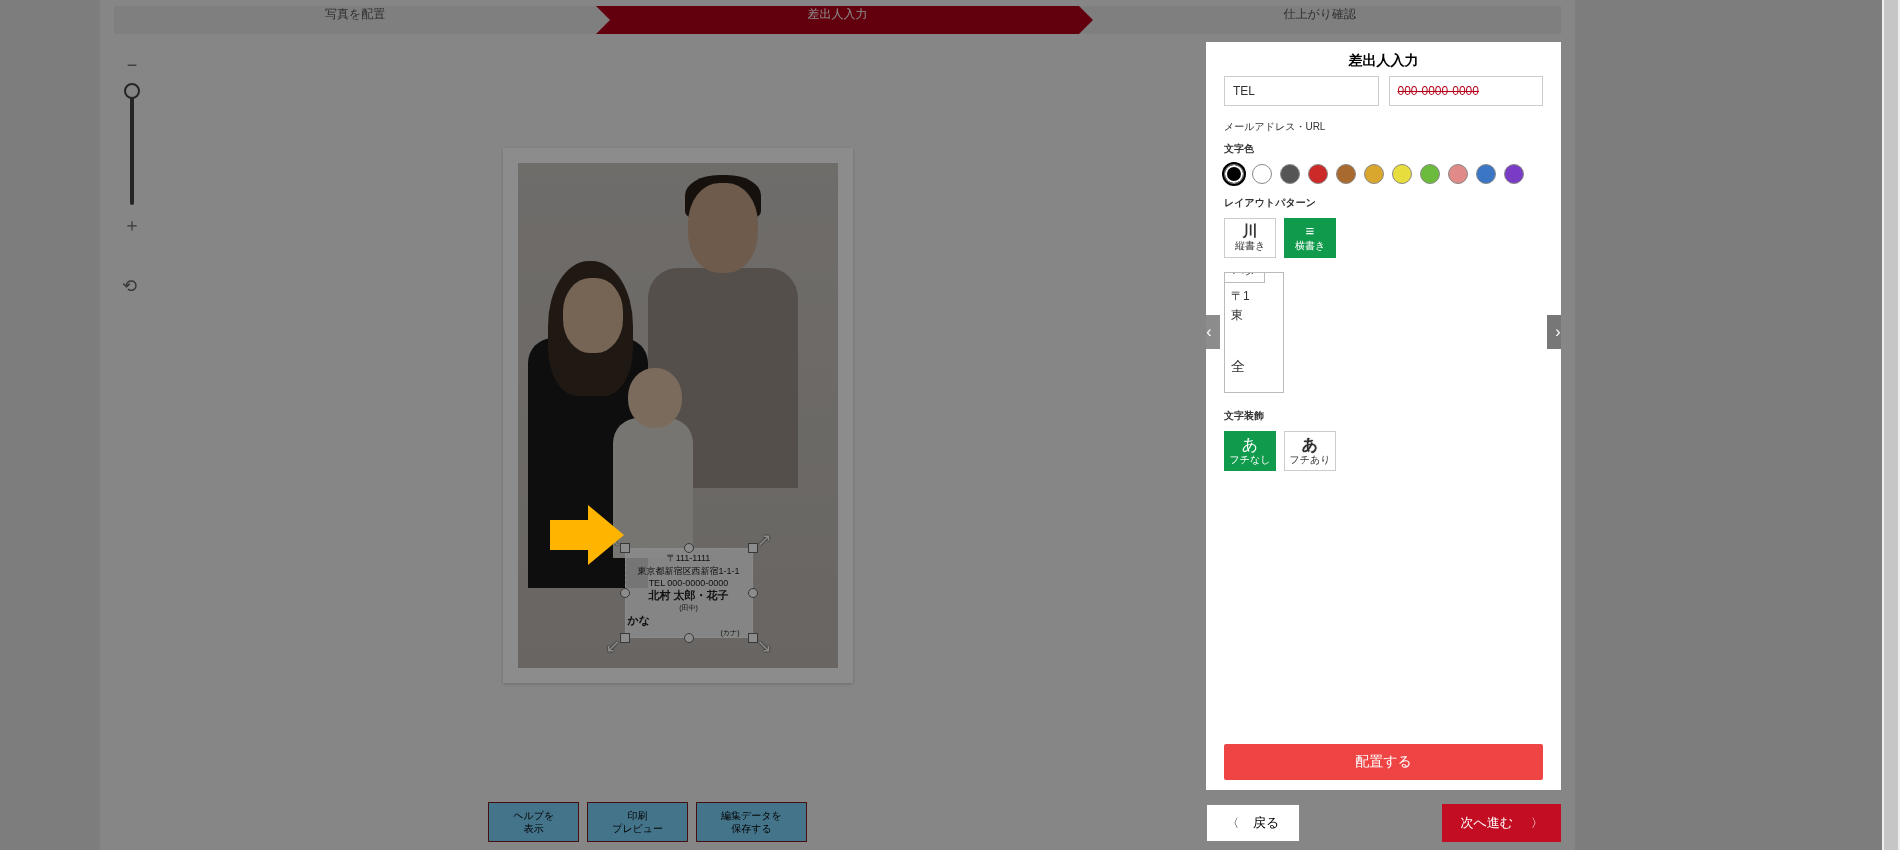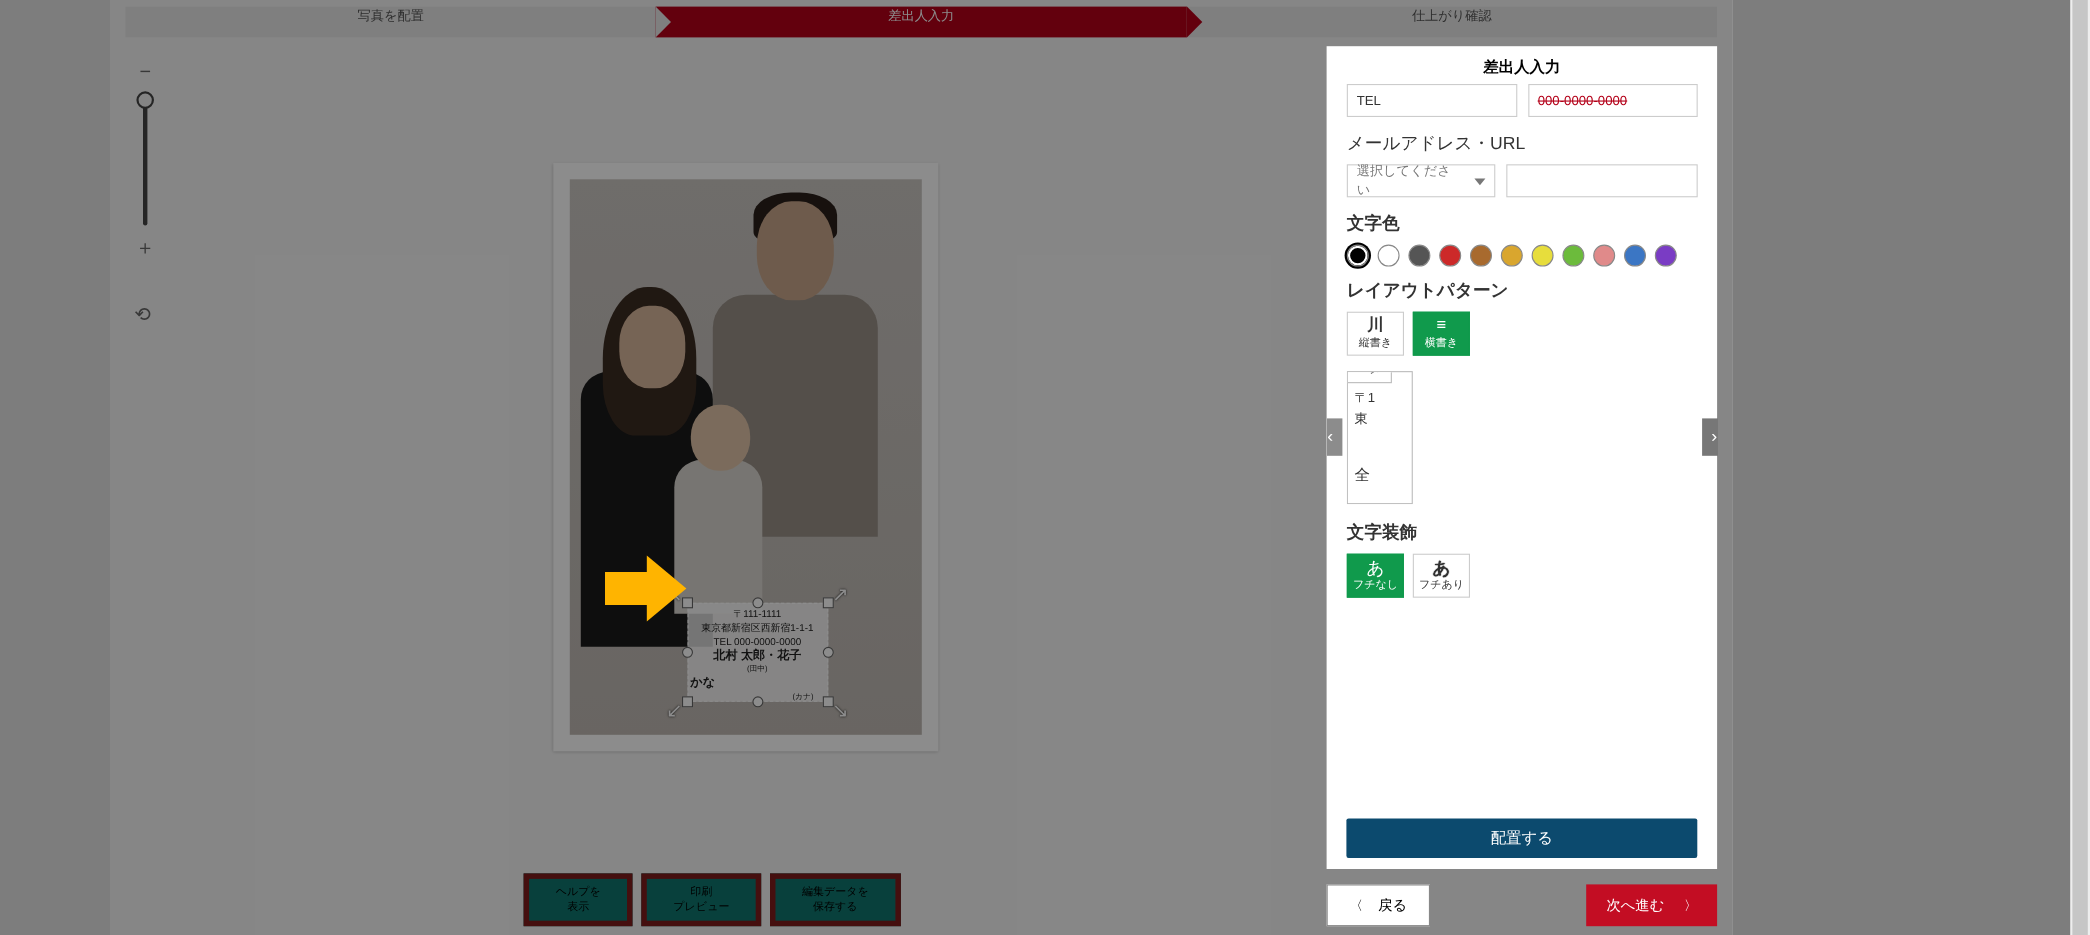--- a/index.html
+++ b/index.html
@@ -51,33 +51,33 @@
 .rarrow { position:absolute; font-size:18px; color:#fff; text-shadow:0 0 2px #000; }
 .ra-tl { left:-20px; top:-20px; } .ra-tr { right:-20px; top:-20px; } .ra-bl { left:-20px; bottom:-20px; } .ra-br { right:-20px; bottom:-20px; }
 
 
 .tutorial-arrow { position: absolute; left: 450px; top: 505px; width: 0; height: 0; z-index: 80; }
 .tutorial-arrow .shaft { width: 40px; height: 30px; background: #ffb400; position: absolute; left: 0; top: 15px; }
 .tutorial-arrow .head { position: absolute; left: 38px; top: 0; width: 0; height: 0; border-top: 30px solid transparent; border-bottom: 30px solid transparent; border-left: 36px solid #ffb400; }
 
 
 .bottom-bar { position: absolute; bottom: 8px; left: 0; right: 380px; display: flex; justify-content: center; gap: 8px; }
-.ghost-btn { background: #0f766e; border: 5px solid #7f1d1d; font-size: 10px; padding: 6px 24px; line-height: 1.3; min-width: 55px; text-align: center; }
+.ghost-btn { background: #7dd3fc; border: 1px solid #7f1d1d; font-size: 10px; padding: 6px 24px; line-height: 1.3; min-width: 55px; text-align: center; }
 
 
 .right-panel { position: absolute; right: 14px; top: 42px; width: 355px; bottom: 60px; background: #fff; z-index: 70; display: flex; flex-direction: column; }
 .panel-title { text-align: center; font-size: 14px; font-weight: bold; padding: 10px 0 6px; }
 .panel-scroll { flex: 1; overflow-y: auto; padding: 0 18px 12px 18px; font-size: 12px; color: #333; position: relative; }
 .panel-scroll::-webkit-scrollbar { width: 10px; } .panel-scroll::-webkit-scrollbar-thumb { background: #bbb; }
 
 .field-row { display: flex; gap: 10px; margin-bottom: 14px; }
 .tel-select { flex: 1; border: 1px solid #ccc; padding: 6px 8px; height: 30px; display:flex; align-items:center; font-size: 12px; color:#333; }
 .tel-value { flex: 1; border: 1px solid #ccc; height: 30px; display:flex; align-items:center; padding: 0 8px; color:#b40019; font-size:12px; text-decoration: line-through; overflow:hidden; }
 
-.sec-label { font-size: 16px; color: #333; margin: 8px 0 8px; font-weight:bold; }
+.sec-label { font-size: 10px; color: #333; margin: 8px 0 8px; font-weight:bold; }
 .select-ph { border:1px solid #ccc; padding:6px 28px 6px 8px; height:30px; color:#777; display:flex; align-items:center; justify-content:space-between; position:relative; width:135px;}
 .select-ph::after{ content:""; position:absolute; right:8px; top:12px; width:0;height:0;border-left:5px solid transparent;border-right:5px solid transparent;border-top:6px solid #777;}
 .input-blank { border:1px solid #ccc; height:30px; flex:1; }
 
 .swatches { display: flex; gap: 8px; flex-wrap: wrap; margin-bottom: 12px; }
 .swatch { width: 20px; height: 20px; border-radius: 50%; border: 1px solid #888; cursor:pointer; }
 .swatch.selected { box-shadow: 0 0 0 2px #fff inset, 0 0 0 2px #000; }
 
 .layout-btns { display:flex; gap:8px; margin-bottom:12px; }
 .lay-btn { width:52px; height:40px; border:1px solid #ccc; display:flex; flex-direction:column; align-items:center; justify-content:center; font-size:10px; cursor:pointer; background:#fff; color:#333; gap:1px; }
@@ -92,21 +92,21 @@
 .pat-names { font-size:14px; font-weight:normal; }
 .pat-nav { position:absolute; top:50%; width:22px; height:34px; margin-top:-17px; background:#8c8c8c; color:#fff; display:flex; align-items:center; justify-content:center; font-size:16px; cursor:pointer; }
 .pat-prev { left:-26px; } .pat-next { right:-26px; background:#777; }
 
 .deco-btns { display:flex; gap:8px; }
 .deco-btn { width:52px; height:40px; border:1px solid #ccc; display:flex; flex-direction:column; align-items:center; justify-content:center; font-size:10px; cursor:pointer; background:#fff; line-height:1.2; }
 .deco-btn.active { background:#109a4c; color:#fff; border-color:#109a4c; }
 .deco-a { font-size:16px; }
 
 .panel-footer { padding: 10px 18px; border-top: 0; }
-.place-btn { width: 100%; background: #0c4a6e; color:#fff; border:none; padding: 9px; font-size: 14px; cursor:pointer; border-radius:2px; }
+.place-btn { width: 100%; background: #ef4444; color:#fff; border:none; padding: 9px; font-size: 14px; cursor:pointer; border-radius:2px; }
 
 
 .nav-row { position:absolute; right: 14px; bottom: 8px; width:355px; display:flex; justify-content:space-between; z-index: 70; }
 .back-btn { background:#fff; border:1px solid #888; padding:9px 20px; font-size:13px; display:flex; align-items:center; gap:14px; cursor:pointer; }
 .next-btn { background:#c30d23; color:#fff; border:none; padding:9px 18px; font-size:13px; display:flex; align-items:center; gap:18px; cursor:pointer; }
 .chev { font-size:12px; }
 
 
 .outer-scroll { position:absolute; right:0; top:0; width:18px; height:850px; background:#eee; }
 .outer-scroll-thumb { position:absolute; right:2px; top:0; width:14px; height:850px; background:#c6c6c6; }
@@ -201,26 +201,20 @@
       <div class="field-row">
         <div class="tel-select">
             <span>TEL</span>
           </div>
         <div class="tel-value">
             <span>000-0000-0000</span>
           </div>
       </div>
 
       <div class="sec-label" style="font-weight:normal;">メールアドレス・URL</div>
-      <div class="field-row">
-        <div class="select-ph">
-            <span>選択してください</span>
-          </div>
-        <div class="input-blank"></div>
-      </div>
 
       <div class="sec-label">文字色</div>
       <div class="swatches">
         <div class="swatch selected" style="background:#000"></div>
         <div class="swatch" style="background:#fff"></div>
         <div class="swatch" style="background:#555"></div>
         <div class="swatch" style="background:#cc2929"></div>
         <div class="swatch" style="background:#a86a2e"></div>
         <div class="swatch" style="background:#d9a62e"></div>
         <div class="swatch" style="background:#e7dd3c"></div>

